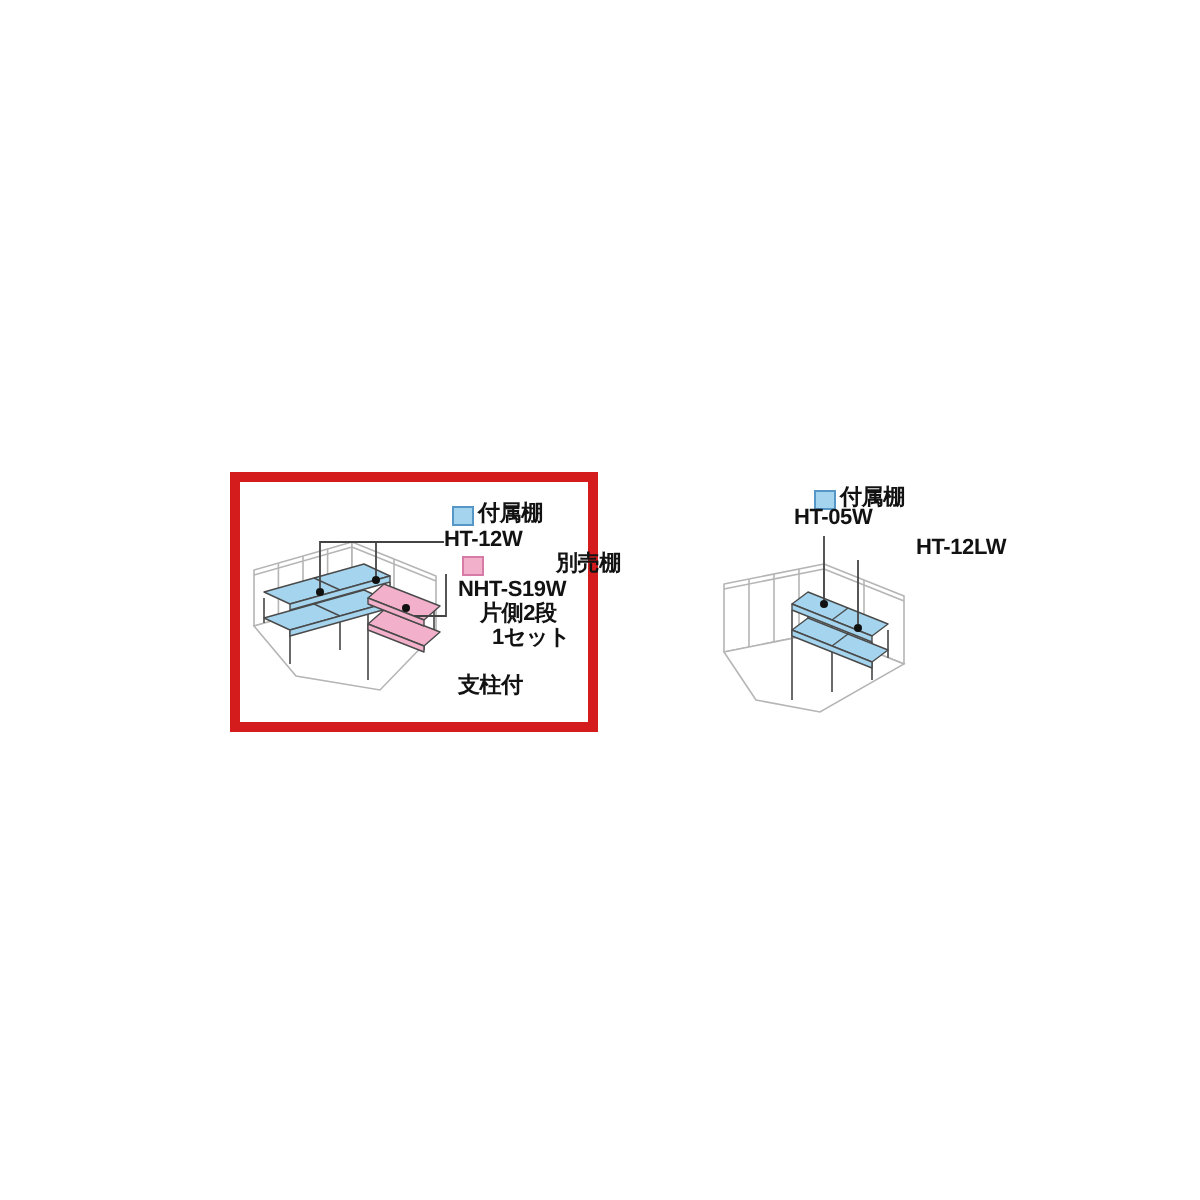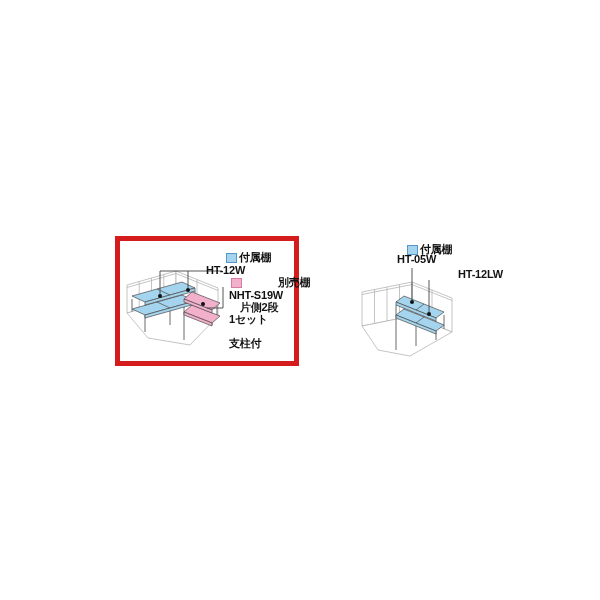--- a/index.html
+++ b/index.html
@@ -12,25 +12,25 @@
   .drawing-left{left:0;top:27px;width:113px;height:93px;}
   .drawing-right{left:0;top:28px;width:112px;height:100px;}
   .legend-line{position:absolute;font-weight:600;font-size:11px;line-height:11px;
                letter-spacing:-0.2px;white-space:nowrap;color:#121212;}
   .legend-row{display:flex;align-items:center;gap:2px;}
   .swatch{display:inline-block;width:9px;height:8px;box-sizing:content-box;border:1px solid;flex:0 0 auto;}
   .swatch-blue{background:#a5d5ee;border-color:#5797c8;}
   .swatch-pink{background:#f3b0ca;border-color:#d67ba6;}
   
   .lp-row1{left:106px;top:11px;}
-  .lp-model1{left:86px;top:24px;}
+  .lp-model1{left:102px;top:24px;}
   .lp-row2{left:111px;top:36px;gap:36px;}
   .lp-model2{left:109px;top:49px;}
   .lp-spec1{left:120px;top:61px;}
-  .lp-spec2{left:109px;top:73px;text-align:center;}
+  .lp-spec2{left:126px;top:73px;text-align:center;}
   .lp-spec3{left:109px;top:85px;margin-top:12px;}
   
   .rp-row1{left:49px;top:6px;}
   .rp-model1{left:39px;top:16px;}
   .rp-model2{left:61px;top:31px;padding-left:39px;}
 </style>
 </head>
 <body>
 
 <div class="canvas">

